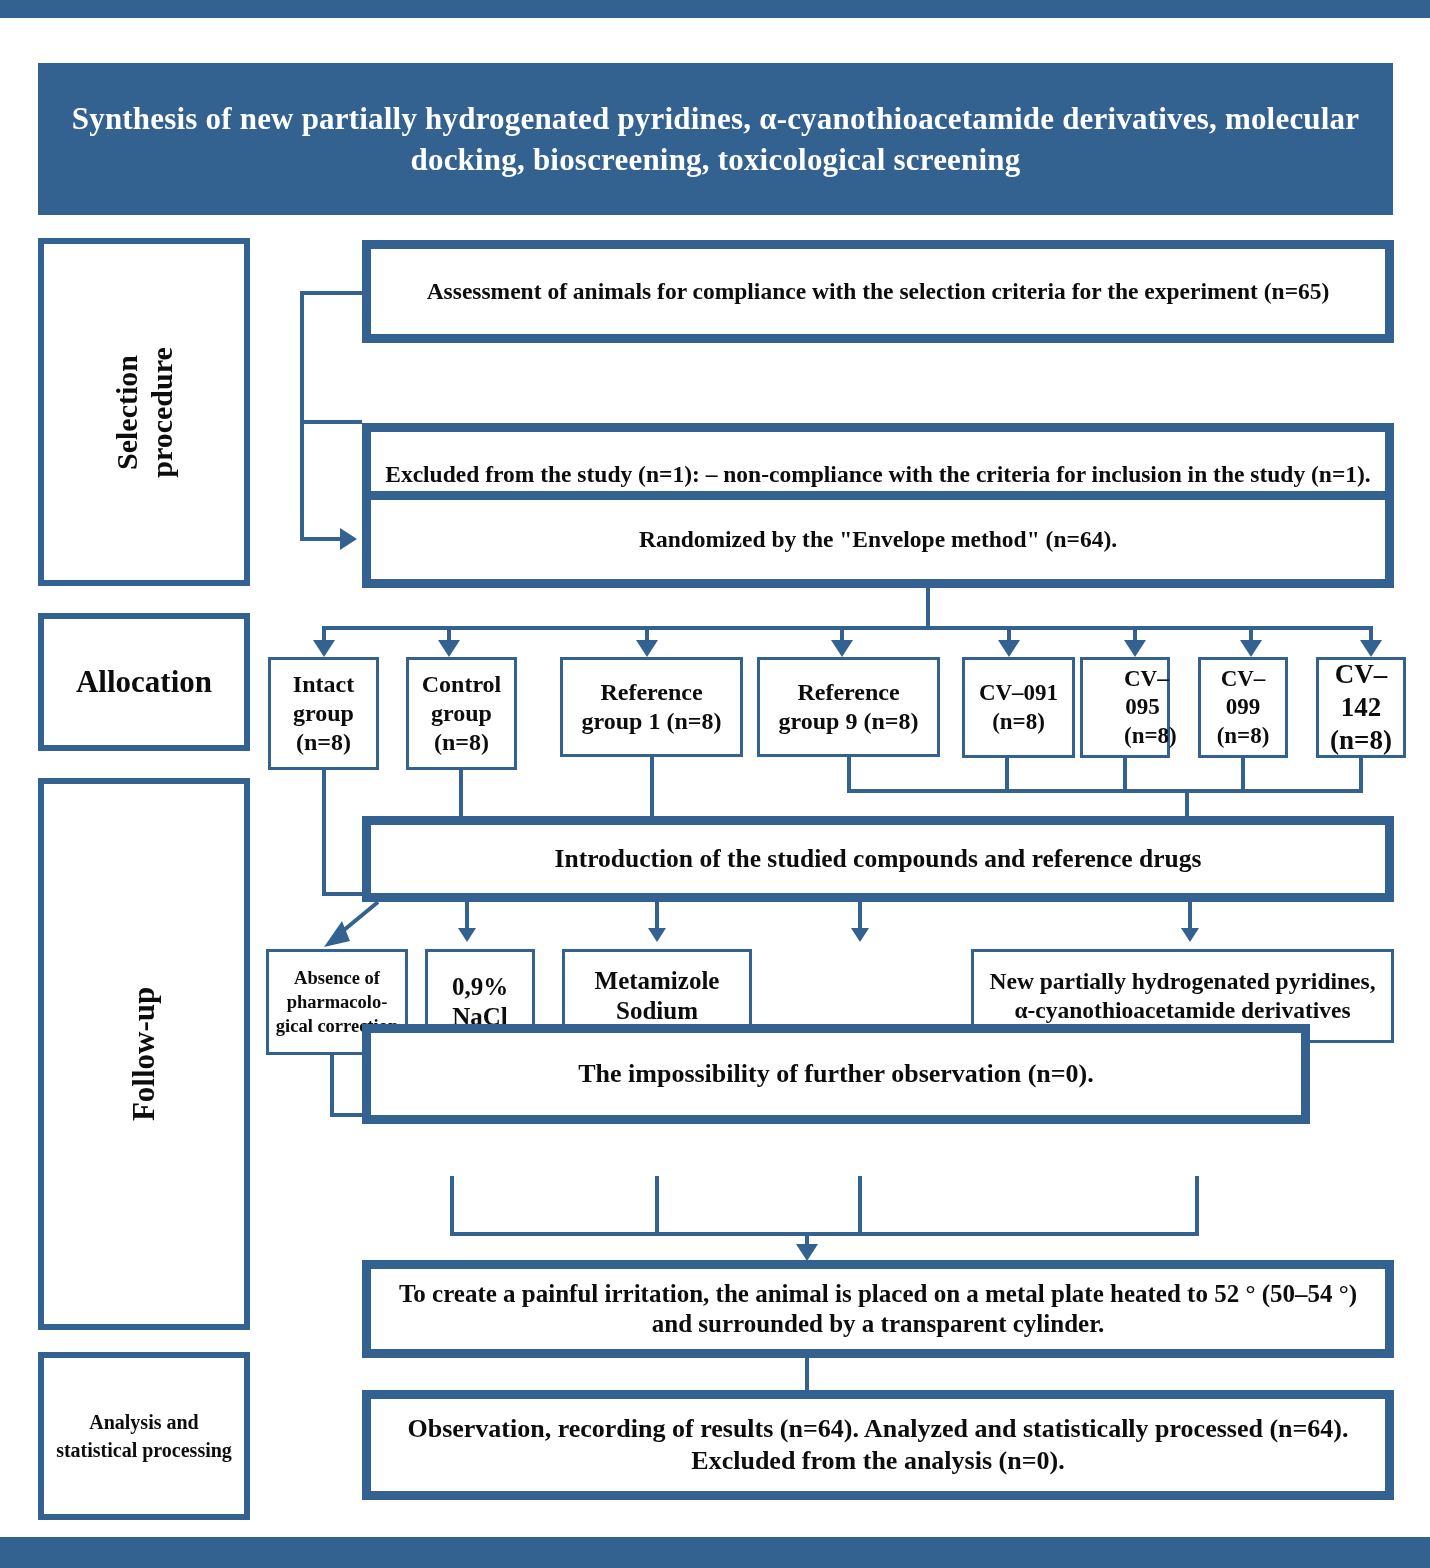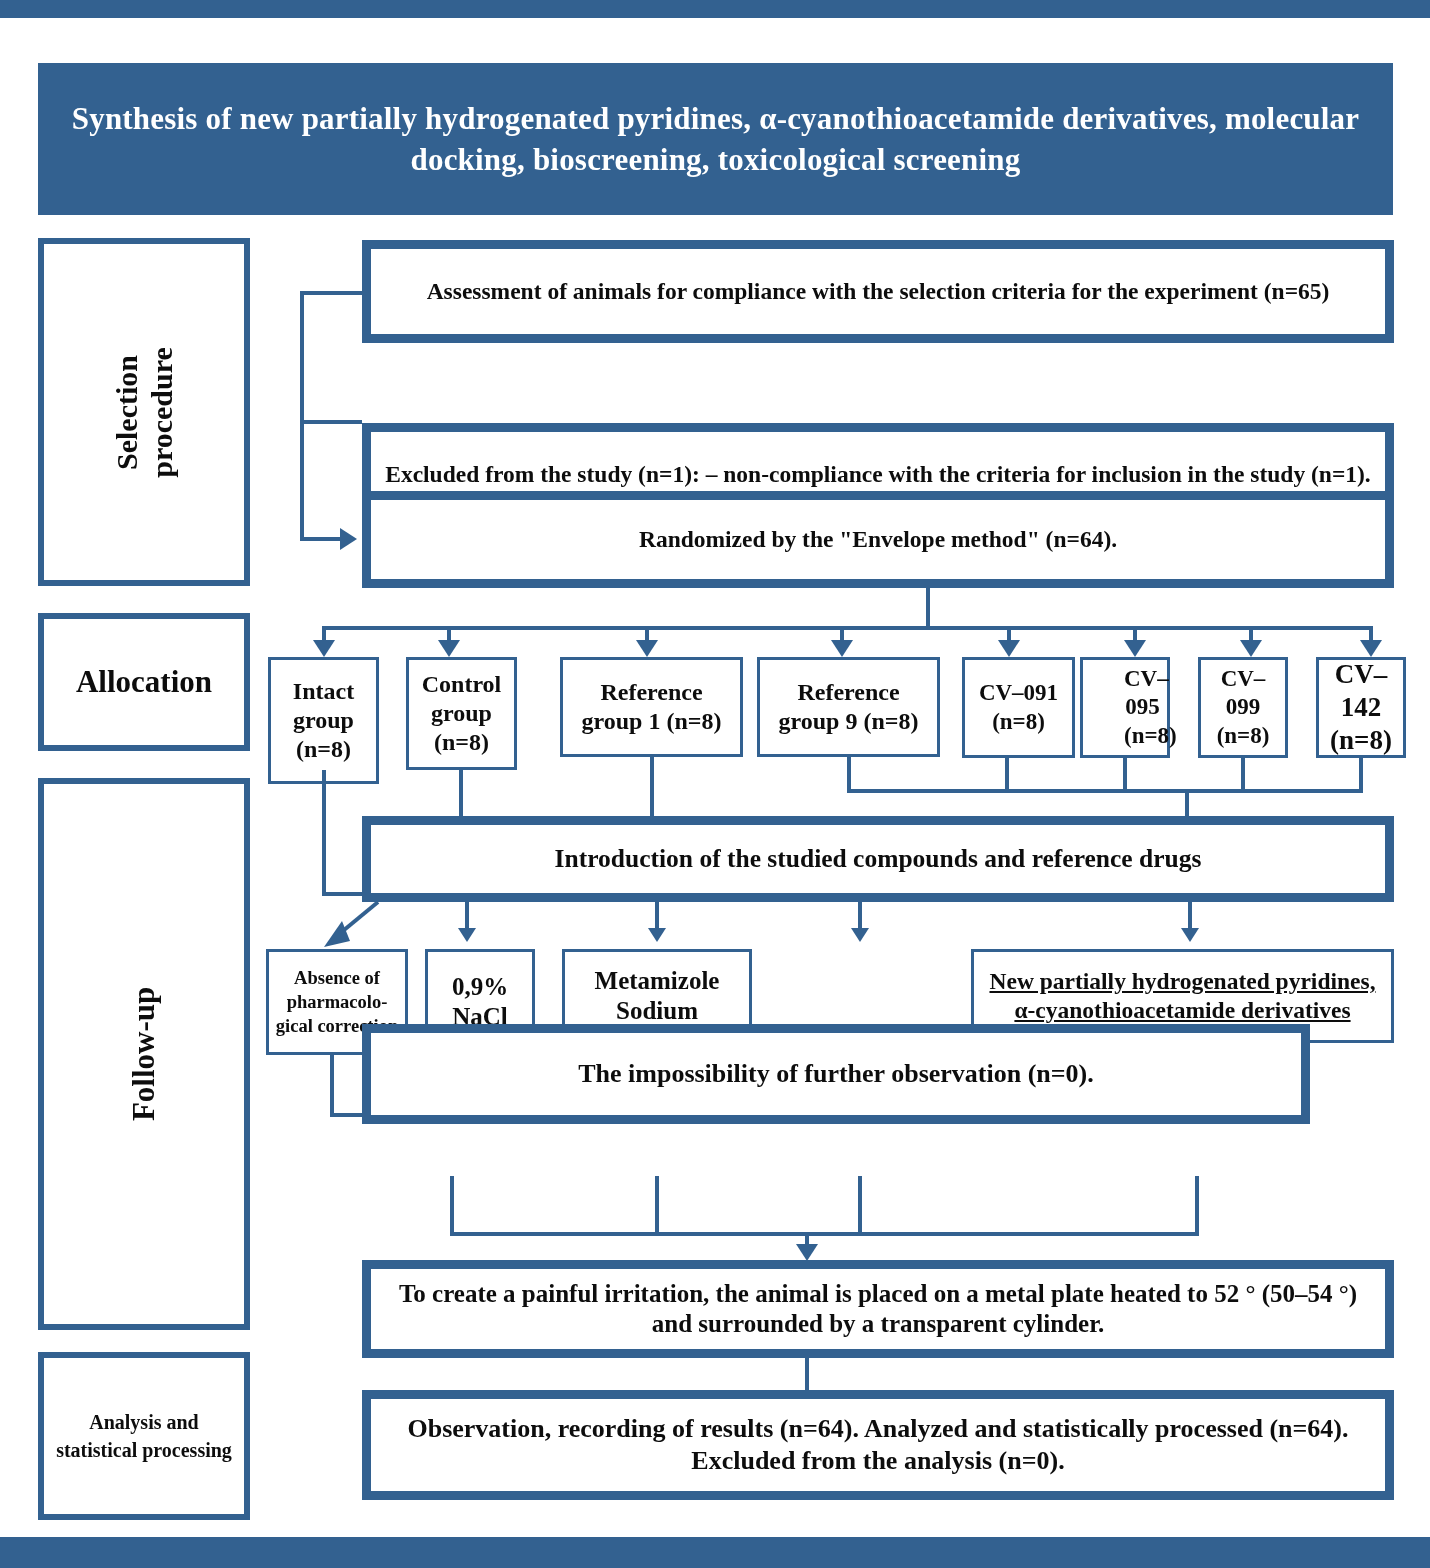--- a/index.html
+++ b/index.html
@@ -136,21 +136,21 @@
 
   <div class="arrow-down" style="left:313px; top:640px;"></div>
   <div class="arrow-down" style="left:438px; top:640px;"></div>
   <div class="arrow-down" style="left:636px; top:640px;"></div>
   <div class="arrow-down" style="left:831px; top:640px;"></div>
   <div class="arrow-down" style="left:998px; top:640px;"></div>
   <div class="arrow-down" style="left:1124px; top:640px;"></div>
   <div class="arrow-down" style="left:1240px; top:640px;"></div>
   <div class="arrow-down" style="left:1360px; top:640px;"></div>
 
-  <div class="box thin" style="left:268px; top:657px; width:111px; height:127px; font-size:24px;">
+  <div class="box thin" style="left:268px; top:657px; width:111px; height:113px; font-size:24px;">
     <div class="txt">Intact group (n=8)</div>
   </div>
 
   <div class="box thin" style="left:406px; top:657px; width:111px; height:113px; font-size:24px;">
     <div class="txt">Control group (n=8)</div>
   </div>
 
   <div class="box thin" style="left:560px; top:657px; width:183px; height:100px; font-size:24px;">
     <div class="txt">Reference group 1 (n=8)</div>
   </div>
@@ -217,21 +217,21 @@
 
   <div class="box thin" style="left:425px; top:949px; width:110px; height:106px; font-size:25px;">
     <div class="txt">0,9% NaCl</div>
   </div>
 
   <div class="box thin" style="left:562px; top:949px; width:190px; height:94px; font-size:25px;">
     <div class="txt">Metamizole Sodium</div>
   </div>
 
 
-  <div class="box thin" style="left:971px; top:949px; width:423px; height:94px; font-size:23.5px;text-decoration:underline;">
+  <div class="box thin" style="left:971px; top:949px; width:423px; height:94px; font-size:23.5px;">
     <div class="txt">New partially hydrogenated pyridines,  α-cyanothioacetamide derivatives</div>
   </div>
 
   <div class="ln" style="left:330px; top:1055px; width:4px; height:62px;"></div>
   <div class="ln" style="left:330px; top:1113px; width:40px; height:4px;"></div>
   <div class="ln" style="left:475px; top:1055px; width:4px; height:25px;"></div>
   <div class="ln" style="left:661px; top:1043px; width:4px; height:37px;"></div>
   <div class="ln" style="left:862px; top:1043px; width:4px; height:37px;"></div>
   <div class="ln" style="left:1195px; top:1055px; width:4px; height:25px;"></div>
 

